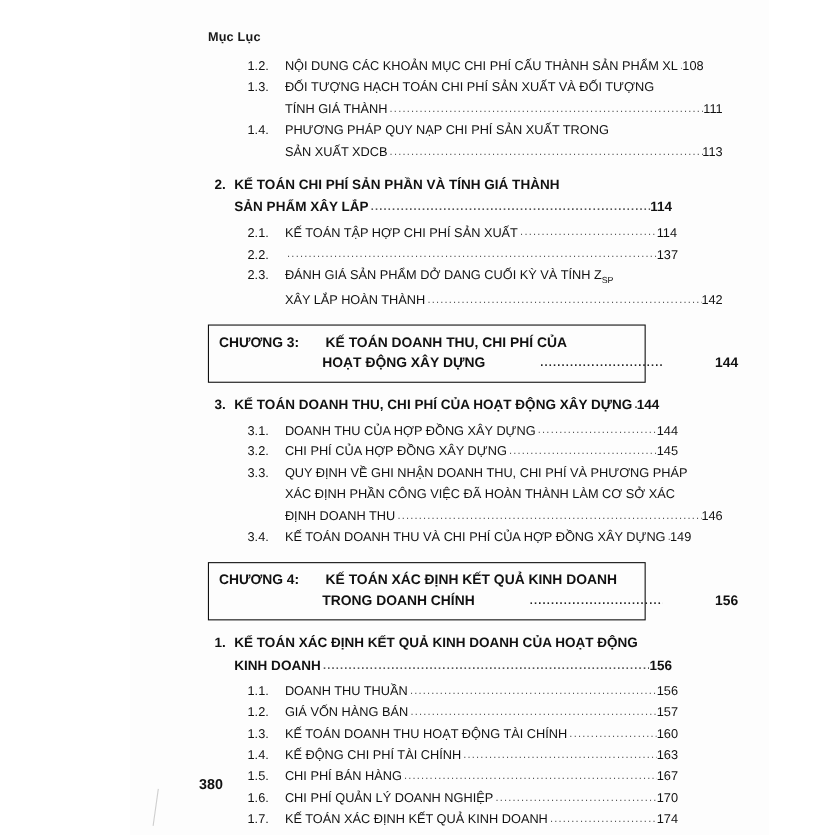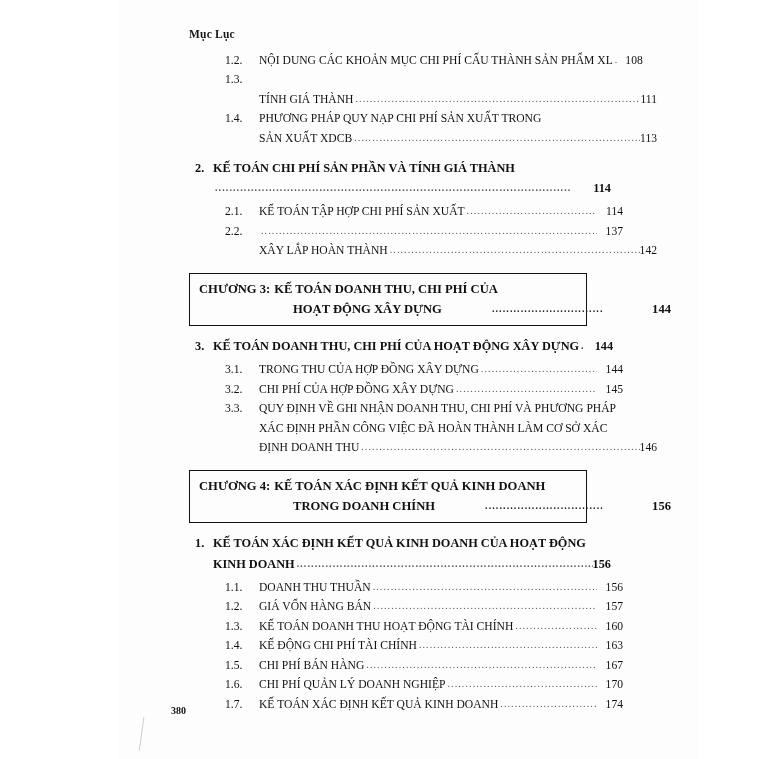--- a/index.html
+++ b/index.html
@@ -5,21 +5,21 @@
   html, body {
     margin: 0;
     padding: 0;
     background: #ffffff;
   }
   .page {
     position: relative;
     width: 699px;
     height: 759px;
     background: #fdfdfd;
-    font-family: Liberation Serif, serif;
+    font-family: Liberation Sans, sans-serif;
     color: #111111;
     overflow: hidden;
   }
   .header {
     position: absolute;
     left: 189px;
     top: 28px;
     font-size: 11.5px;
     font-weight: bold;
     letter-spacing: 0.2px;
@@ -51,21 +51,20 @@
     overflow: hidden;
     white-space: nowrap;
     letter-spacing: 1.1px;
     color: #555;
     font-size: 10px;
     padding: 0 2px;
     transform: translateY(-1px);
   }
   .pg {
     flex: 0 0 auto;
-    text-align: right;
     white-space: nowrap;
   }
 
   
   .lvl2 {
     font-size: 11.6px;
     padding-left: 36px;
   }
   .lvl2 .num { width: 34px; }
   .lvl2 .pg { min-width: 26px; }
@@ -97,31 +96,31 @@
 
   
   .chapter {
     border: 1.6px solid #111;
     margin: 13px 0 11px 0;
     padding: 6px 9px 6px 9px;
     font-weight: bold;
     font-size: 12.6px;
   }
   .chapter .row { margin-bottom: 0; }
-  .chapter .chap-label { flex: 0 0 auto; padding-right: 4px; white-space: nowrap; }
+  .chapter .chap-label { flex: 0 0 auto; padding-right: 24px; white-space: nowrap; }
   .chapter .chap-line2 { padding-left: 94px; gap: 48px; }
   .chapter .dots { font-weight: bold; color: #222; }
 
   .sub { font-size: 8px; vertical-align: sub; }
 
   .folio {
     position: absolute;
-    left: 171px;
+    left: 181px;
     top: 705px;
-    font-size: 10px;
+    font-size: 13px;
     font-weight: bold;
   }
   .edge {
     position: absolute;
     left: 141px;
     top: 718px;
     width: 14px;
     height: 34px;
     border-left: 1px solid #cfcfcf;
     transform: rotate(8deg);
@@ -143,53 +142,59 @@
 
   <div class="content">
       <div class="row lvl2">
         <span class="num">1.2.</span>
         <span class="txt">NỘI DUNG CÁC KHOẢN MỤC CHI PHÍ CẤU THÀNH SẢN PHẨM XL</span>
         <span class="dots">...................................................................................................</span>
         <span class="pg">108</span>
       </div>
       <div class="row lvl2">
         <span class="num">1.3.</span>
+        <span class="txt">ĐỐI TƯỢNG HẠCH TOÁN CHI PHÍ SẢN XUẤT VÀ ĐỐI TƯỢNG</span>
       </div>
       <div class="row lvl2-cont">
         <span class="txt">TÍNH GIÁ THÀNH</span>
         <span class="dots">...................................................................................................</span>
         <span class="pg">111</span>
       </div>
       <div class="row lvl2">
         <span class="num">1.4.</span>
         <span class="txt">PHƯƠNG PHÁP QUY NẠP CHI PHÍ SẢN XUẤT TRONG</span>
       </div>
       <div class="row lvl2-cont">
         <span class="txt">SẢN XUẤT XDCB</span>
         <span class="dots">...................................................................................................</span>
         <span class="pg">113</span>
       </div>
       <div class="row lvl1">
         <span class="num">2.</span>
         <span class="txt">KẾ TOÁN CHI PHÍ SẢN PHẦN VÀ TÍNH GIÁ THÀNH</span>
       </div>
       <div class="row lvl1-cont">
+        <span class="txt">SẢN PHẨM XÂY LẮP</span>
         <span class="dots">...................................................................................................</span>
         <span class="pg">114</span>
       </div>
       <div class="row lvl2 after-head">
         <span class="num">2.1.</span>
         <span class="txt">KẾ TOÁN TẬP HỢP CHI PHÍ SẢN XUẤT</span>
         <span class="dots">...................................................................................................</span>
         <span class="pg">114</span>
       </div>
       <div class="row lvl2">
         <span class="num">2.2.</span>
         <span class="dots">...................................................................................................</span>
         <span class="pg">137</span>
+      </div>
+      <div class="row lvl2">
+        <span class="num">2.3.</span>
+        <span class="txt">ĐÁNH GIÁ SẢN PHẨM DỞ DANG CUỐI KỲ VÀ TÍNH Z<span class="sub">SP</span></span>
       </div>
       <div class="row lvl2-cont">
         <span class="txt">XÂY LẮP HOÀN THÀNH</span>
         <span class="dots">...................................................................................................</span>
         <span class="pg">142</span>
       </div>
       <div class="chapter">
         <div class="row">
           <span class="chap-label">CHƯƠNG 3:</span>
           <span class="txt">KẾ TOÁN DOANH THU, CHI PHÍ CỦA</span>
@@ -201,41 +206,47 @@
         </div>
       </div>
       <div class="row lvl1">
         <span class="num">3.</span>
         <span class="txt">KẾ TOÁN DOANH THU, CHI PHÍ CỦA HOẠT ĐỘNG XÂY DỰNG</span>
         <span class="dots">...................................................................................................</span>
         <span class="pg">144</span>
       </div>
       <div class="row lvl2 after-head">
         <span class="num">3.1.</span>
-        <span class="txt">TRONG THU CỦA HỢP ĐỒNG XÂY DỰNG</span>
+        <span class="txt">DOANH THU CỦA HỢP ĐỒNG XÂY DỰNG</span>
         <span class="dots">...................................................................................................</span>
         <span class="pg">144</span>
       </div>
       <div class="row lvl2">
         <span class="num">3.2.</span>
         <span class="txt">CHI PHÍ CỦA HỢP ĐỒNG XÂY DỰNG</span>
         <span class="dots">...................................................................................................</span>
         <span class="pg">145</span>
       </div>
       <div class="row lvl2">
         <span class="num">3.3.</span>
         <span class="txt">QUY ĐỊNH VỀ GHI NHẬN DOANH THU, CHI PHÍ VÀ PHƯƠNG PHÁP</span>
       </div>
       <div class="row lvl2-cont">
         <span class="txt">XÁC ĐỊNH PHẦN CÔNG VIỆC ĐÃ HOÀN THÀNH LÀM CƠ SỞ XÁC</span>
       </div>
       <div class="row lvl2-cont">
         <span class="txt">ĐỊNH DOANH THU</span>
         <span class="dots">...................................................................................................</span>
         <span class="pg">146</span>
+      </div>
+      <div class="row lvl2">
+        <span class="num">3.4.</span>
+        <span class="txt">KẾ TOÁN DOANH THU VÀ CHI PHÍ CỦA HỢP ĐỒNG XÂY DỰNG</span>
+        <span class="dots">...................................................................................................</span>
+        <span class="pg">149</span>
       </div>
       <div class="chapter">
         <div class="row">
           <span class="chap-label">CHƯƠNG  4:</span>
           <span class="txt">KẾ TOÁN XÁC ĐỊNH KẾT QUẢ KINH DOANH</span>
         </div>
         <div class="row chap-line2">
           <span class="txt">TRONG DOANH CHÍNH</span>
           <span class="dots">...................................................................................................</span>
           <span class="pg">156</span>

